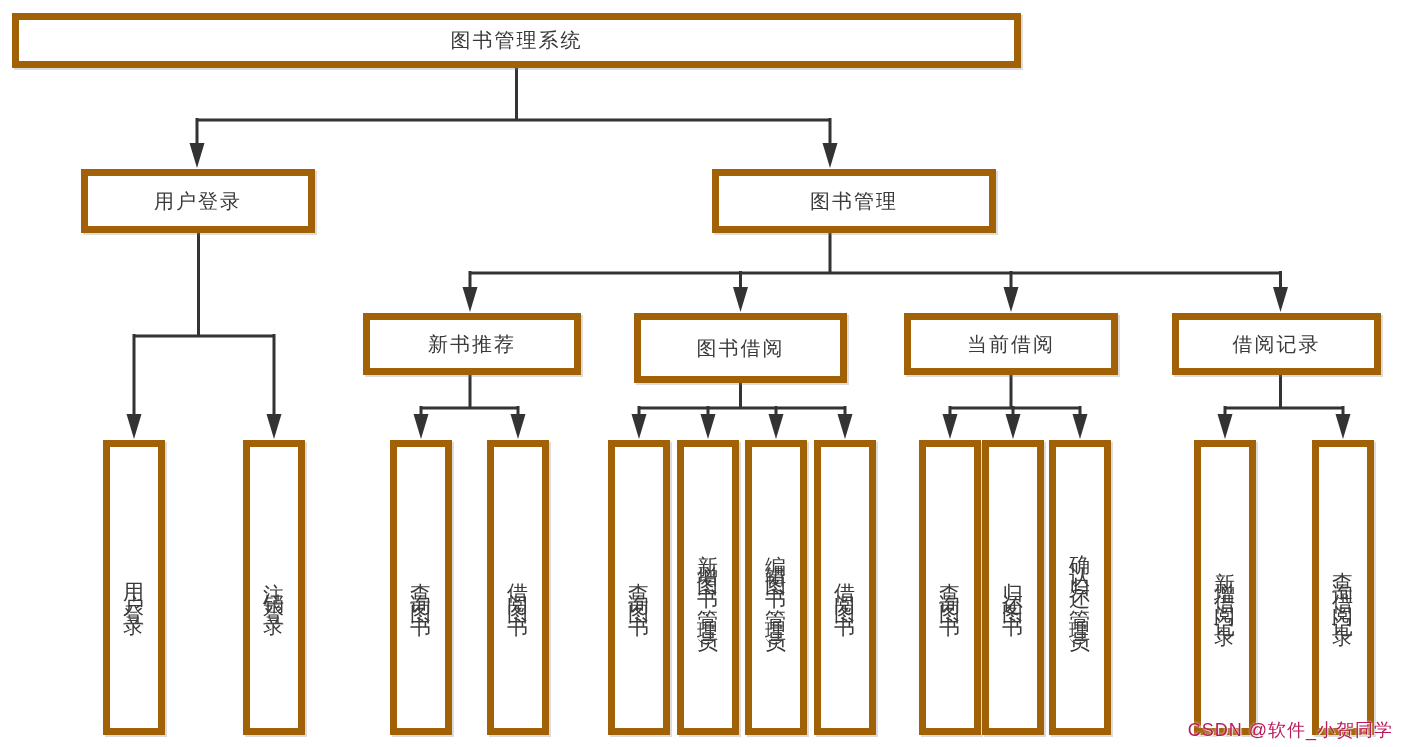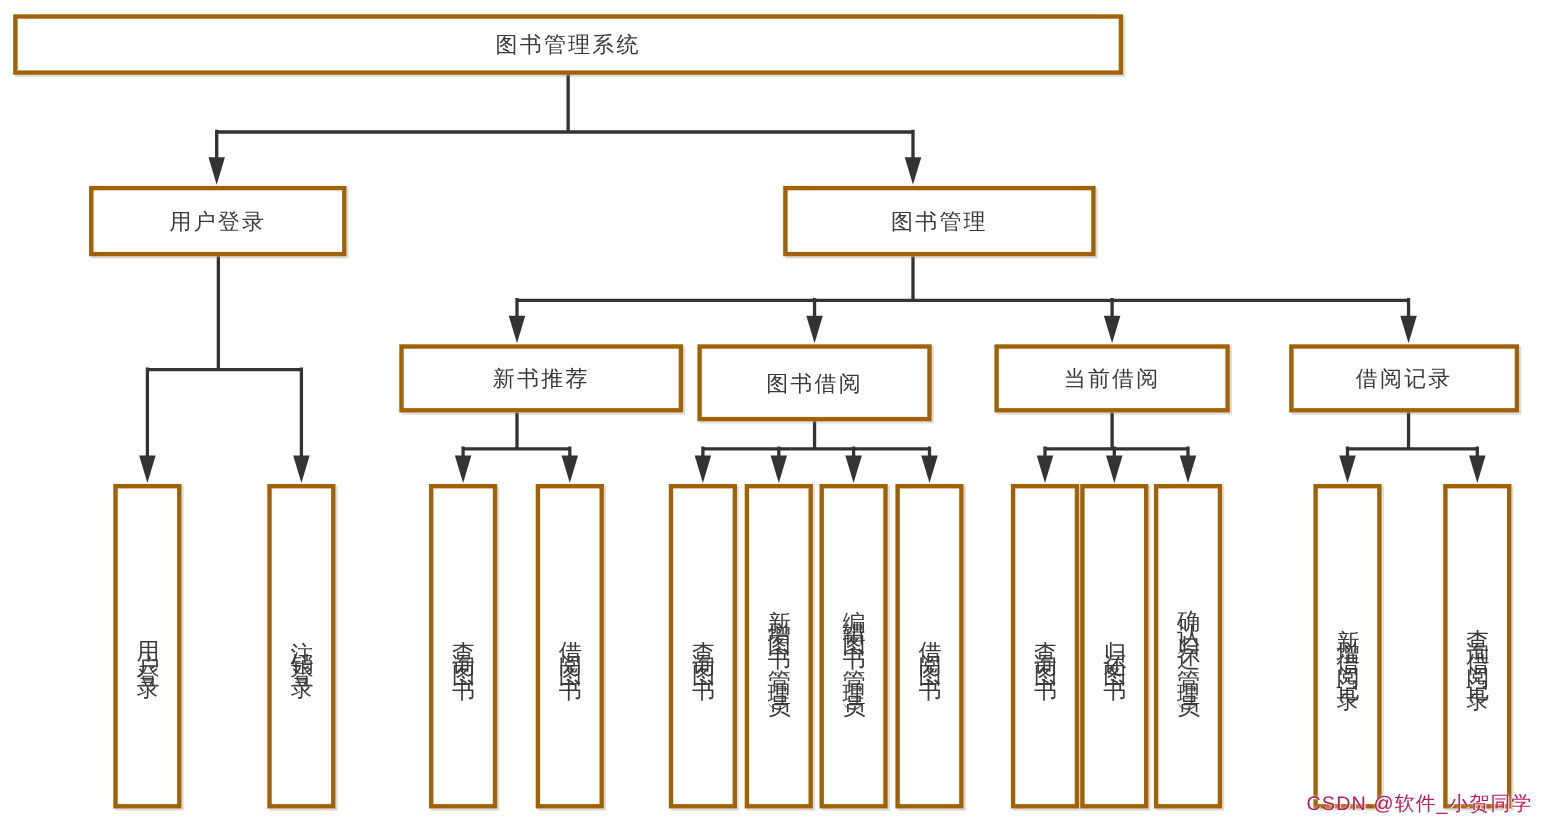--- a/index.html
+++ b/index.html
@@ -23,21 +23,21 @@
   svg.connectors {
     position: absolute;
     left: 0; top: 0;
     width: 1405px;
     height: 747px;
     z-index: 1;
   }
   .box {
     position: absolute;
     background: #ffffff;
-    border: 4px solid #a16207;
+    border: 7px solid #a16207;
     box-sizing: border-box;
     display: flex;
     align-items: center;
     justify-content: center;
     color: #3a3a3a;
     z-index: 2;
     box-shadow: 2px 2px 0 rgba(130,130,130,0.28);
   }
   .box.h span {
     font-size: 20px;
@@ -104,21 +104,21 @@
     <span>图书管理系统</span>
   </div>
 
   <div class="box h" style="left:81px;top:169px;width:234px;height:64px">
     <span>用户登录</span>
   </div>
   <div class="box h" style="left:712px;top:169px;width:284px;height:64px">
     <span>图书管理</span>
   </div>
 
-  <div class="box h" style="left:363px;top:313px;width:258px;height:62px">
+  <div class="box h" style="left:363px;top:313px;width:218px;height:62px">
     <span>新书推荐</span>
   </div>
   <div class="box h" style="left:634px;top:313px;width:213px;height:70px">
     <span>图书借阅</span>
   </div>
   <div class="box h" style="left:904px;top:313px;width:214px;height:62px">
     <span>当前借阅</span>
   </div>
   <div class="box h" style="left:1172px;top:313px;width:209px;height:62px">
     <span>借阅记录</span>

